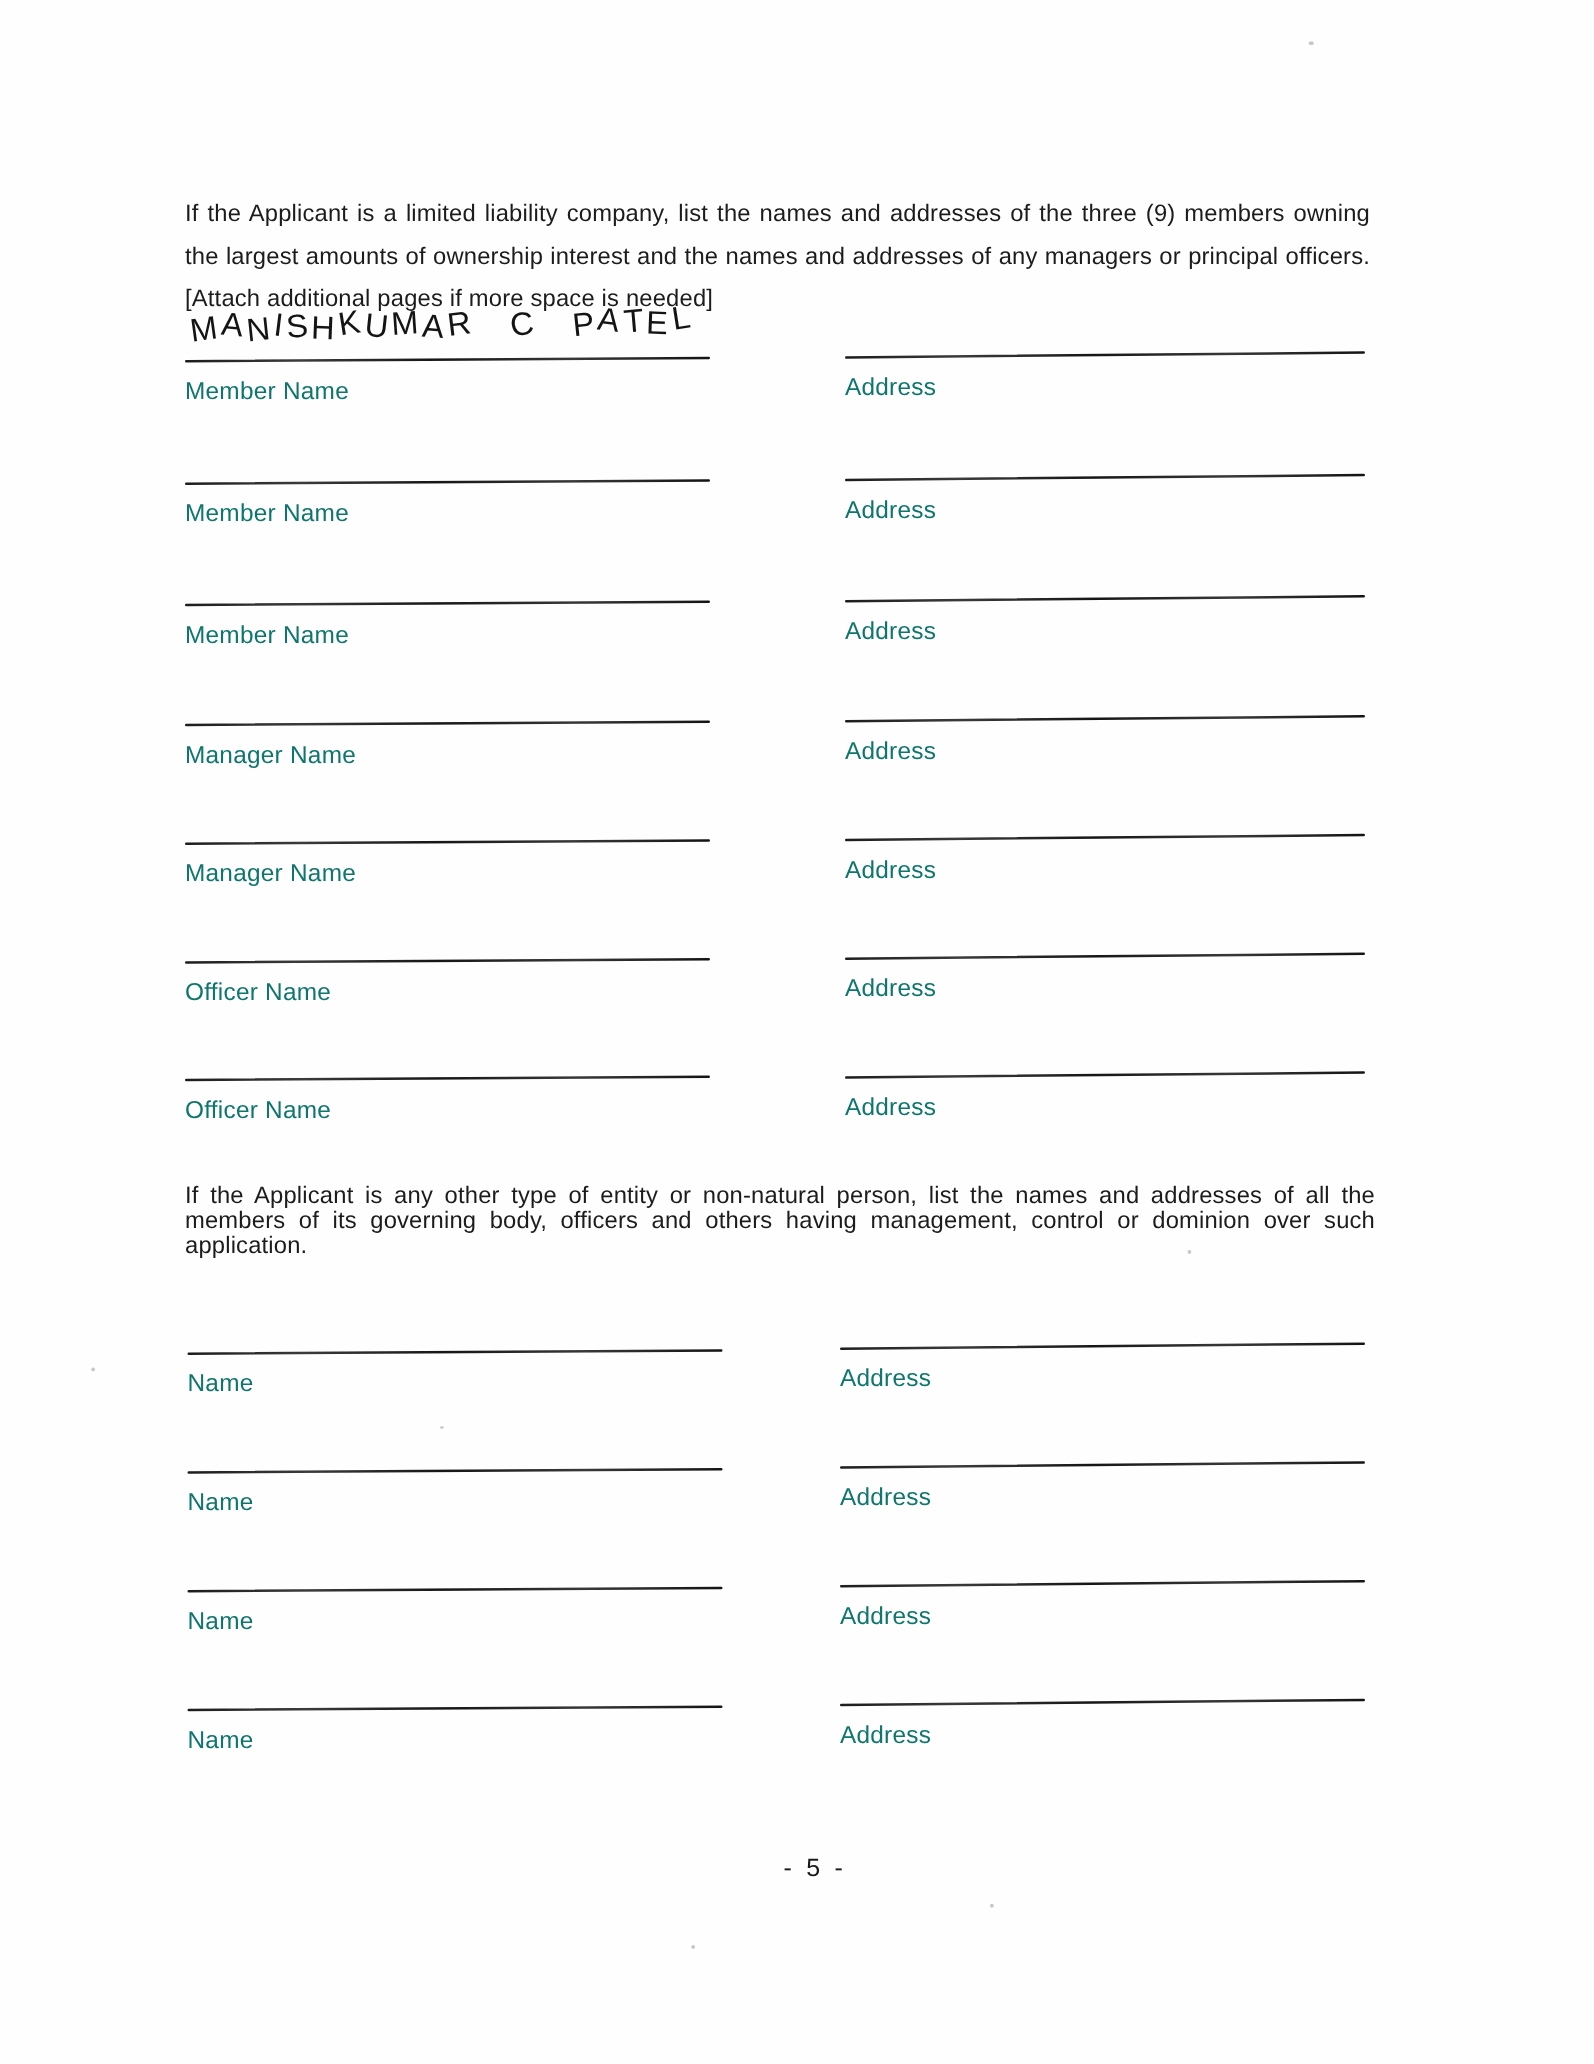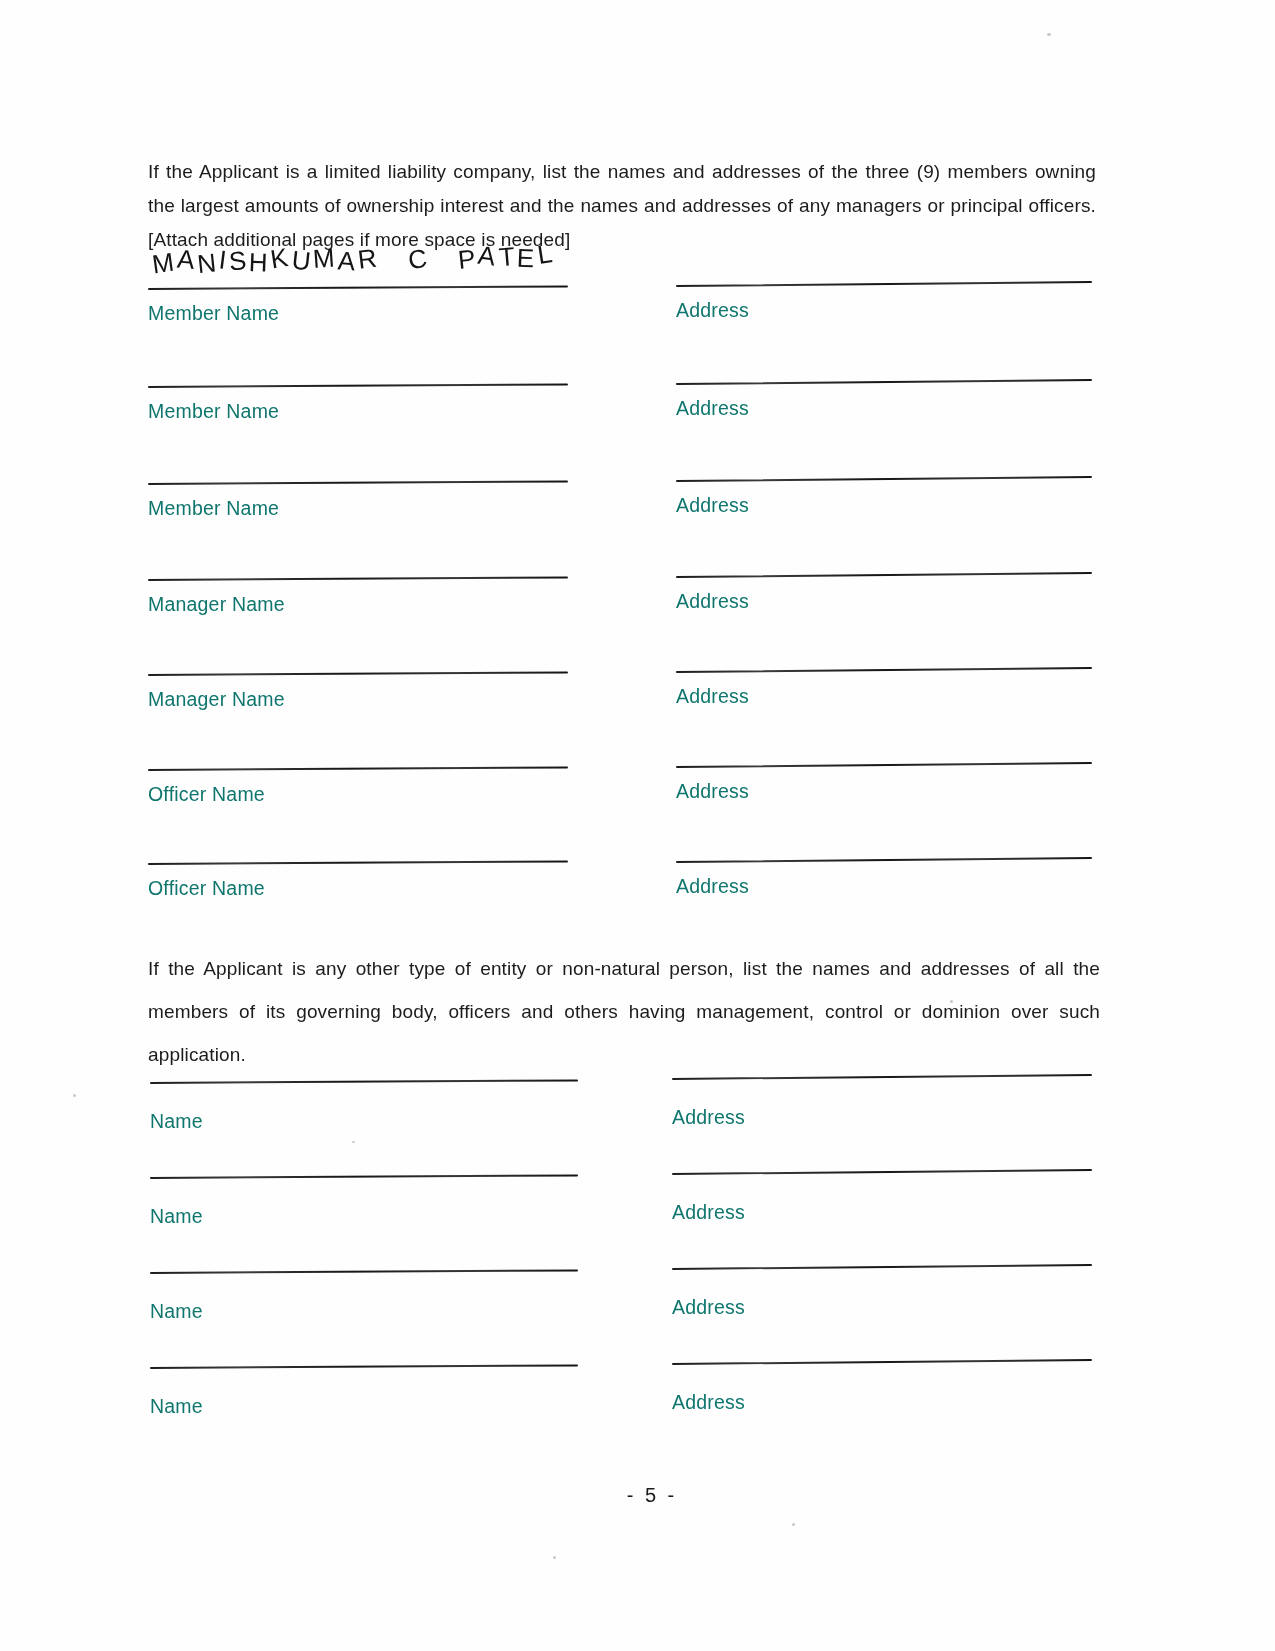--- a/index.html
+++ b/index.html
@@ -13,38 +13,38 @@
   }
   .para {
     position:absolute;
     font-size:19px;
     line-height:34px;
     text-align:justify;
     color:#1c1c1c;
     letter-spacing:0.15px;
   }
   #para-llc   { left:148px; top:136px;  width:948px; }
-  #para-other { left:148px; top:928px;  width:952px; line-height:43px; }
+  #para-other { left:148px; top:928px;  width:952px; line-height:20px; }
 
   .field { position:absolute; }
   .rule {
     height:2.4px;
     background:linear-gradient(90deg,#1d1d1d 0%,#3b3b3b 22%,#161616 48%,#383838 74%,#141414 100%);
     transform:rotate(-0.35deg);
     transform-origin:left center;
     border-radius:1px;
   }
   .field.right .rule { transform:rotate(-0.55deg); }
   .flabel {
     margin-top:12px;
     font-size:19.5px;
     color:#0f766e;
     letter-spacing:0.2px;
   }
-  .sec2 .flabel { margin-top:26px; }
+  .sec2 .flabel { margin-top:12px; }
 
   .hw {
     position:absolute;
     left:152px; top:247px;
     font-size:26px;
     letter-spacing:3px;
     color:#141414;
     white-space:nowrap;
     transform:rotate(-0.9deg);
     transform-origin:left center;

